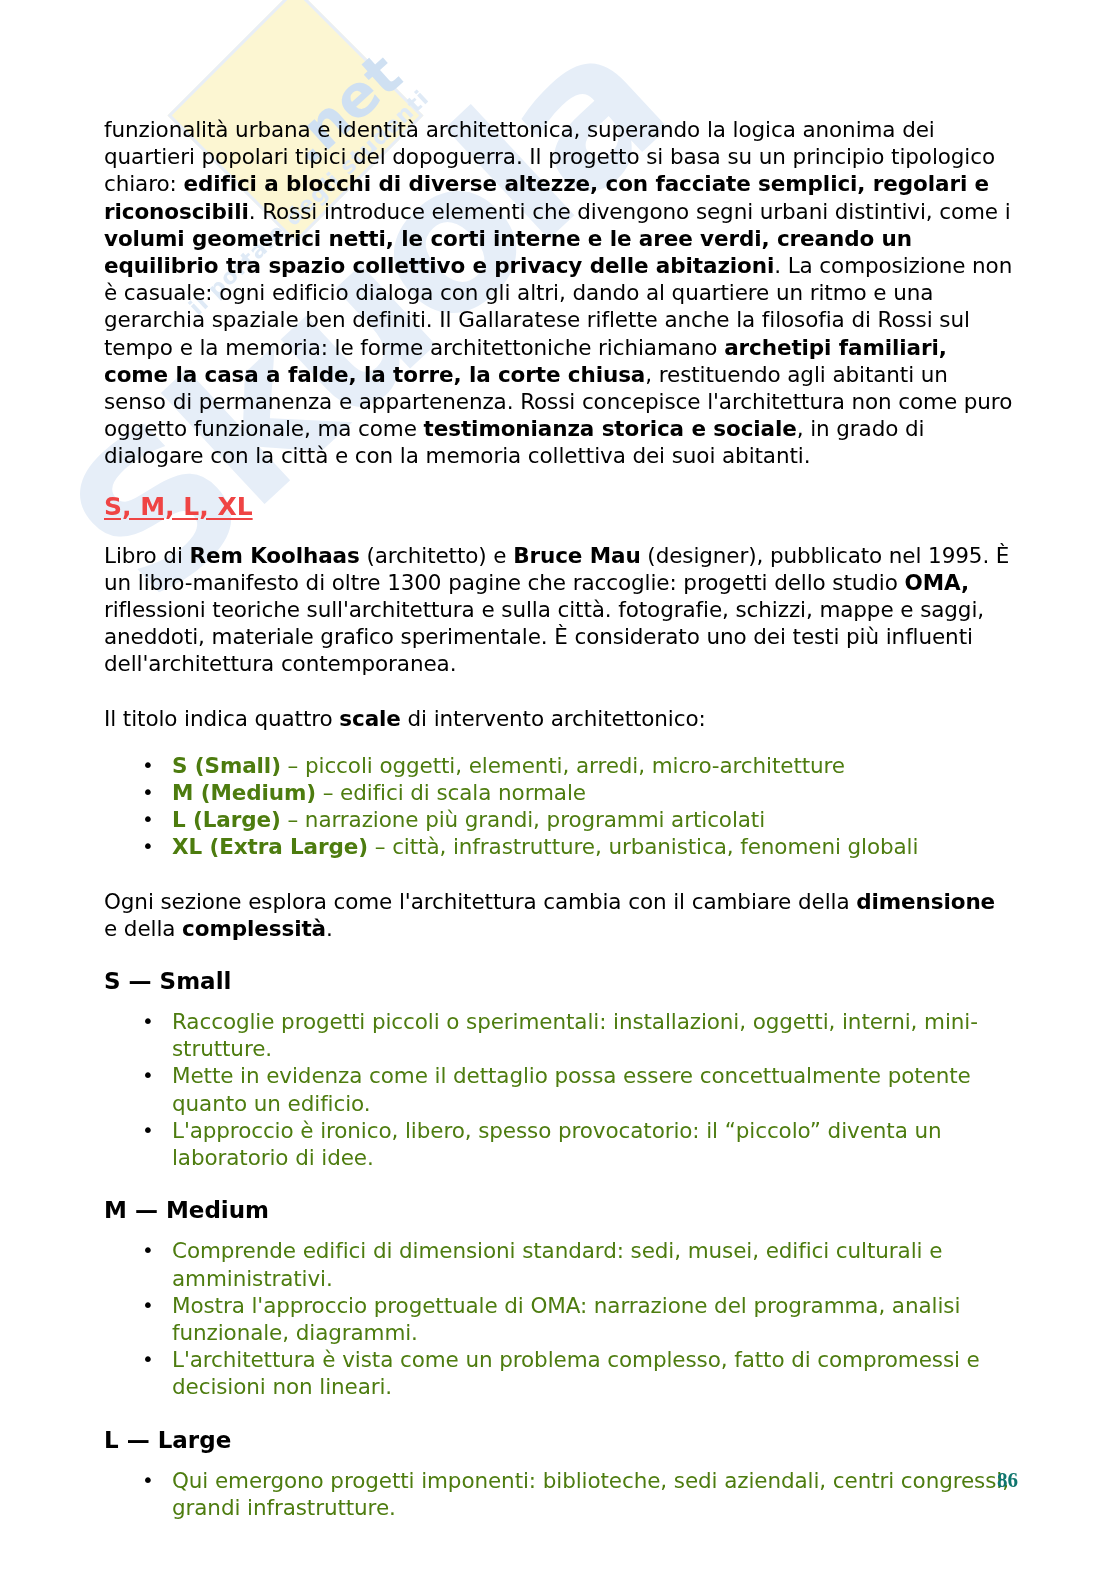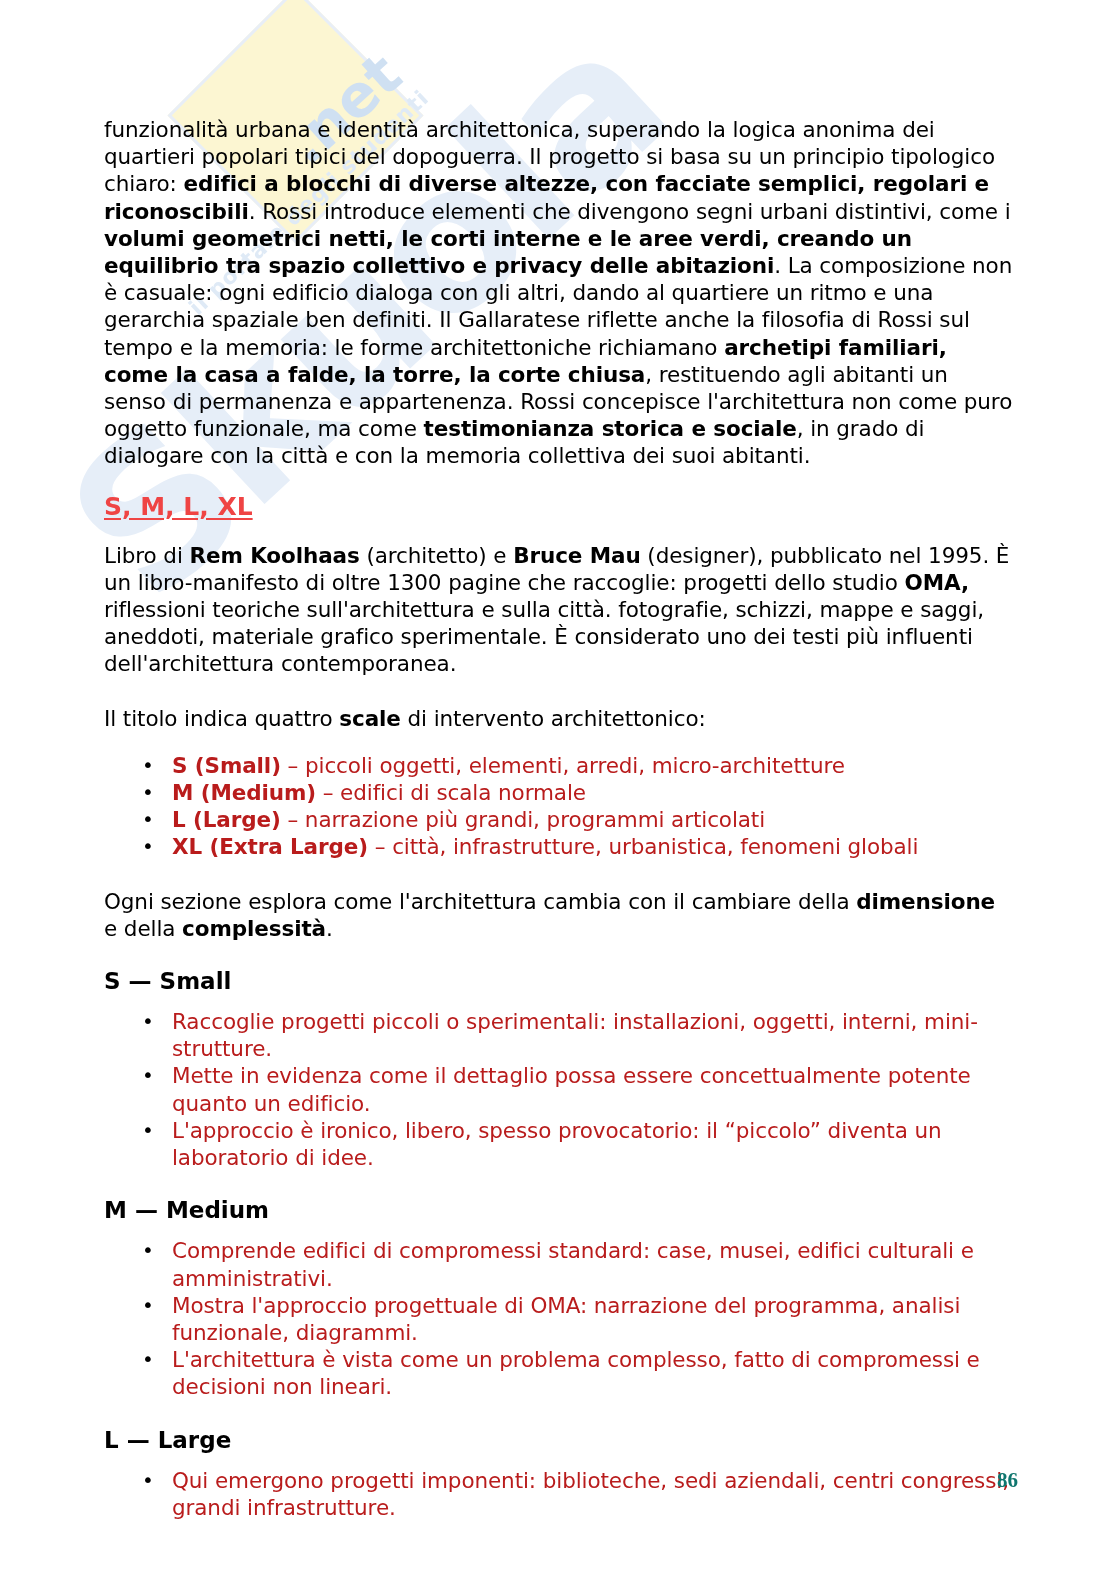--- a/index.html
+++ b/index.html
@@ -120,21 +120,21 @@
   ul.bullets {
     margin: 0;
     padding: 0;
     list-style: none;
   }
   ul.bullets li {
     position: relative;
     padding-left: 68px;
     font-size: 21.5px;
     line-height: 27.2px;
-    color: #b91c1c;
+    color: #4d7c0f;
     margin: 0;
     letter-spacing: -0.1px;
   }
   ul.bullets li::before {
     content: "\2022";
     position: absolute;
     left: 38px;
     top: 0;
     font-size: 20px;
     line-height: 27.2px;
@@ -199,21 +199,21 @@
     <ul class="bullets">
         <li><span>Raccoglie progetti piccoli o sperimentali: installazioni, oggetti, interni, mini-strutture.</span></li>
         <li><span>Mette in evidenza come il dettaglio possa essere concettualmente potente quanto un edificio.</span></li>
         <li><span>L'approccio è ironico, libero, spesso provocatorio: il “piccolo” diventa un laboratorio di idee.</span></li>
       </ul>
 
     <div class="sub-wrap">
       <h3 class="sub-title">M — Medium</h3>
     </div>
     <ul class="bullets">
-        <li><span>Comprende edifici di compromessi standard: case, musei, edifici culturali e amministrativi.</span></li>
+        <li><span>Comprende edifici di dimensioni standard: sedi, musei, edifici culturali e amministrativi.</span></li>
         <li><span>Mostra l'approccio progettuale di OMA: narrazione del programma, analisi funzionale, diagrammi.</span></li>
         <li><span>L'architettura è vista come un problema complesso, fatto di compromessi e decisioni non lineari.</span></li>
       </ul>
 
     <div class="sub-wrap">
       <h3 class="sub-title">L — Large</h3>
     </div>
     <ul class="bullets">
         <li><span>Qui emergono progetti imponenti: biblioteche, sedi aziendali, centri congressi, grandi infrastrutture.</span></li>
       </ul>

